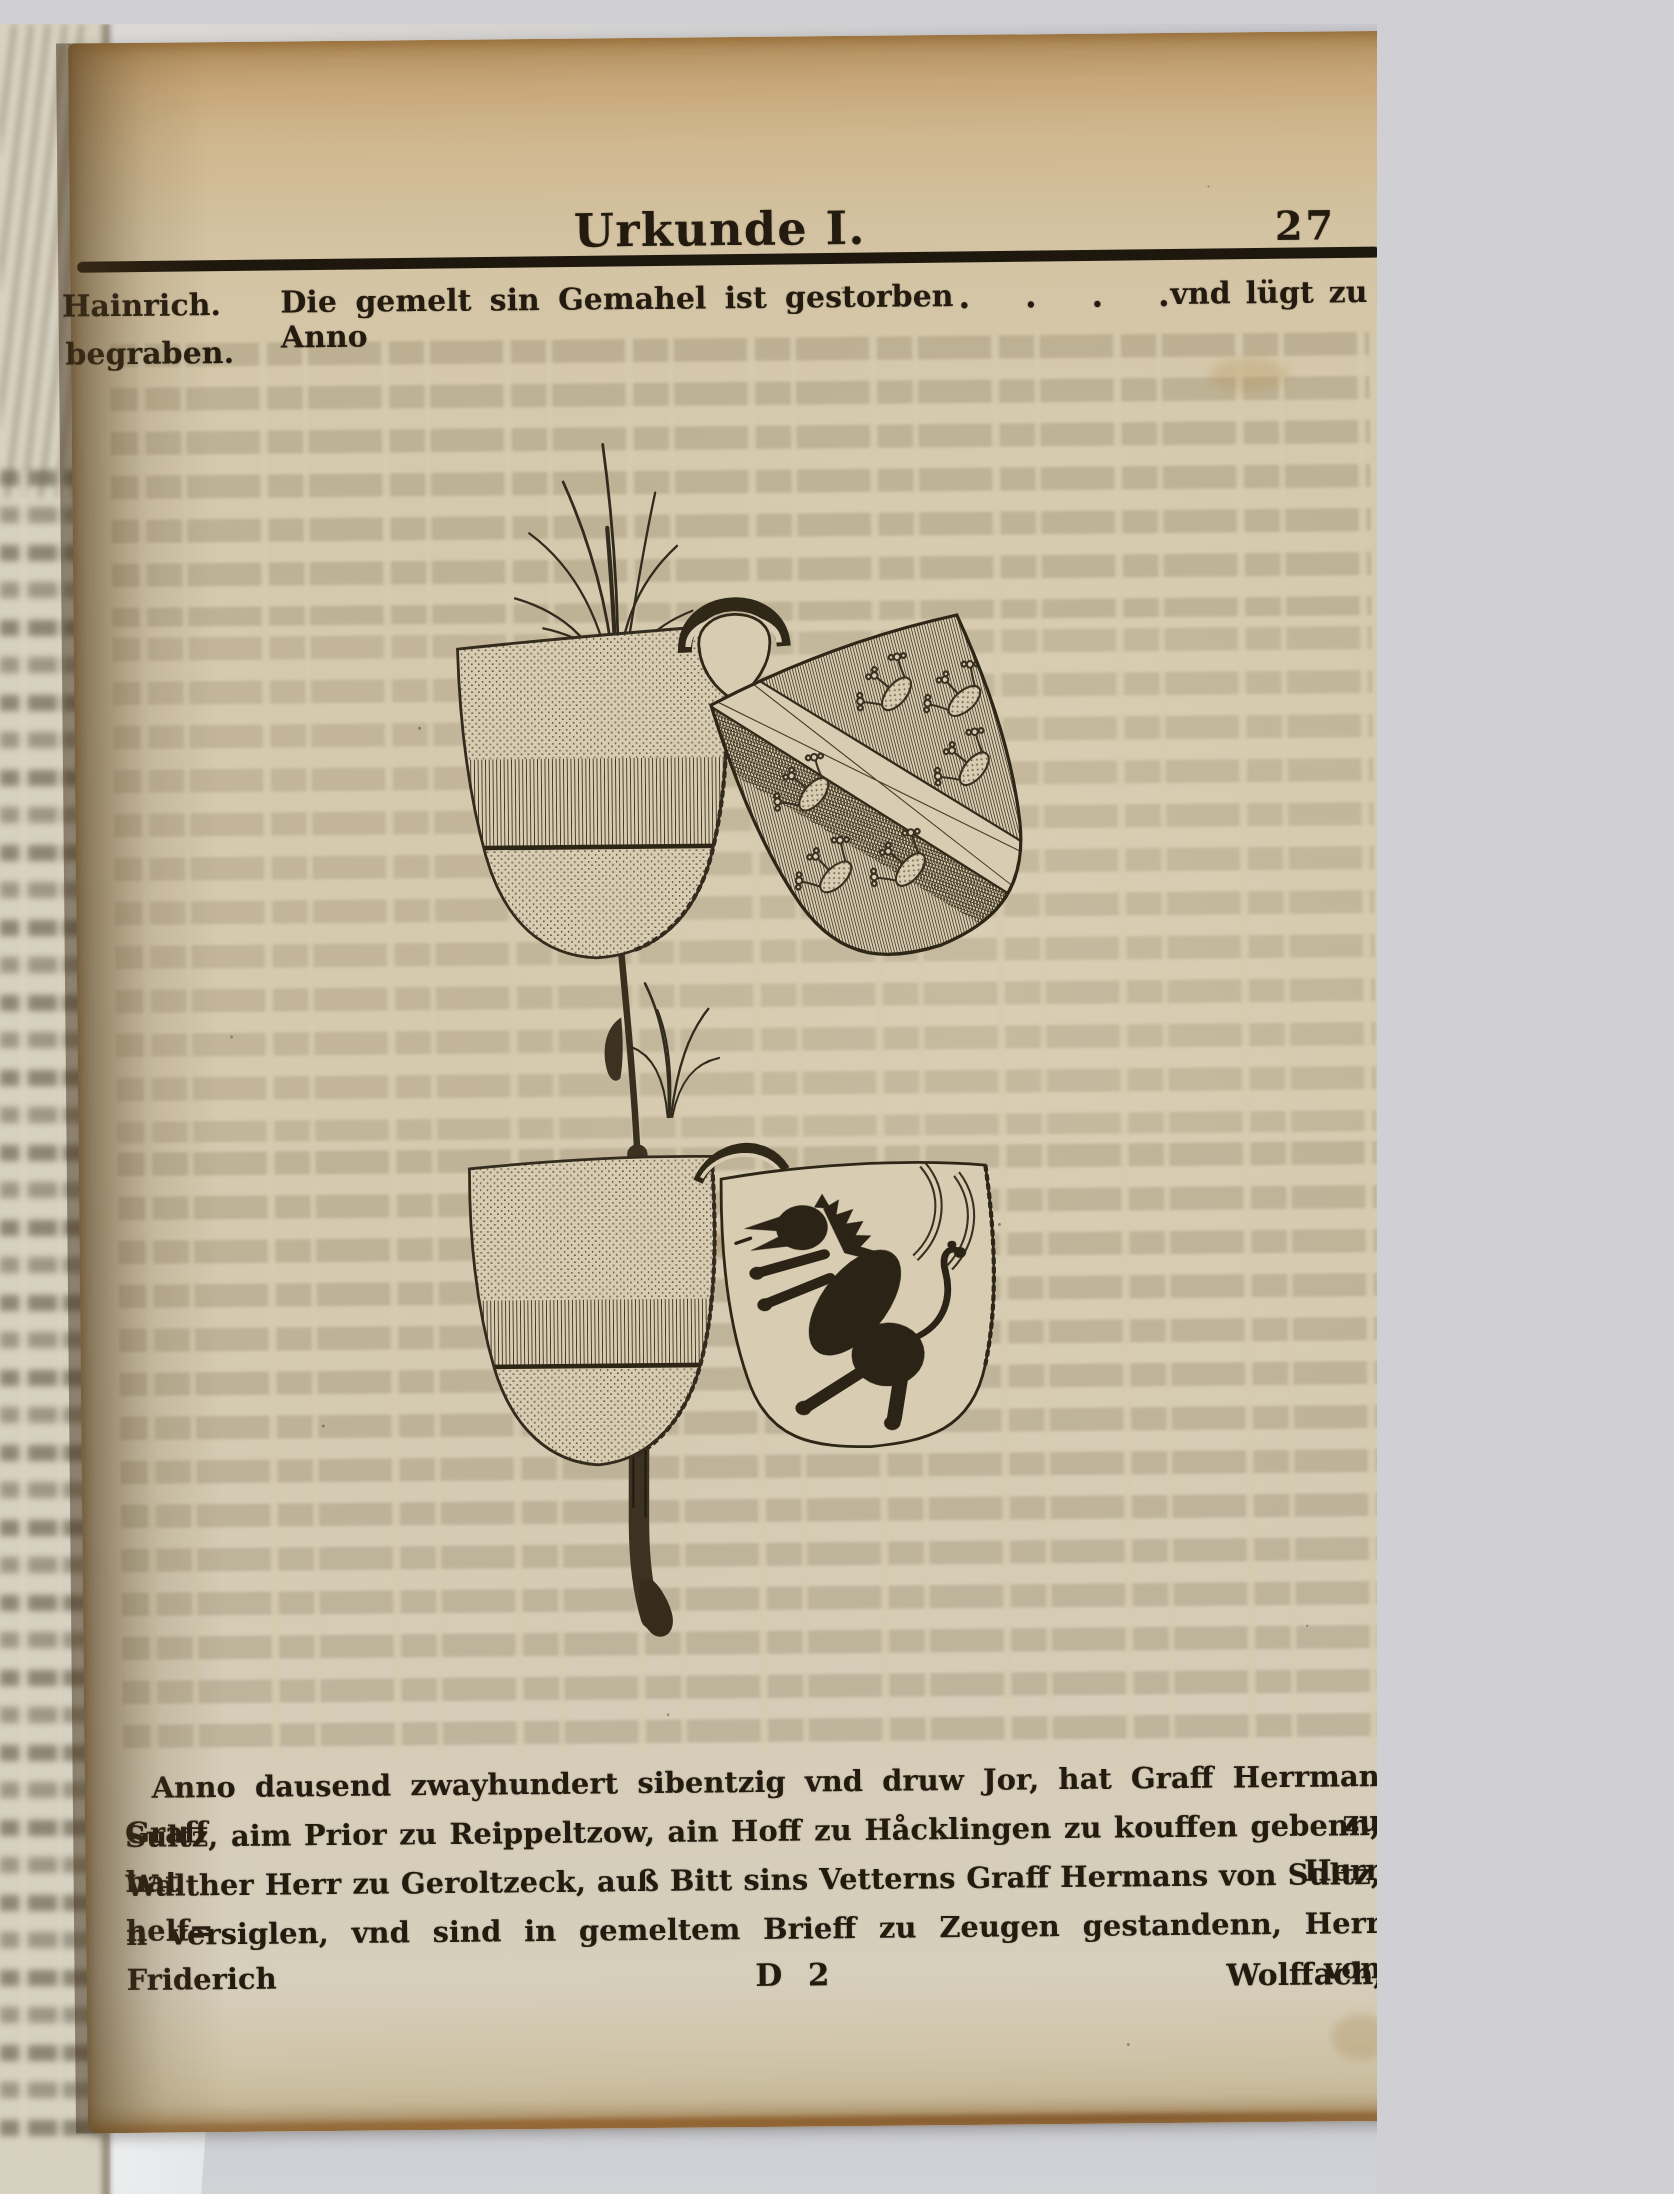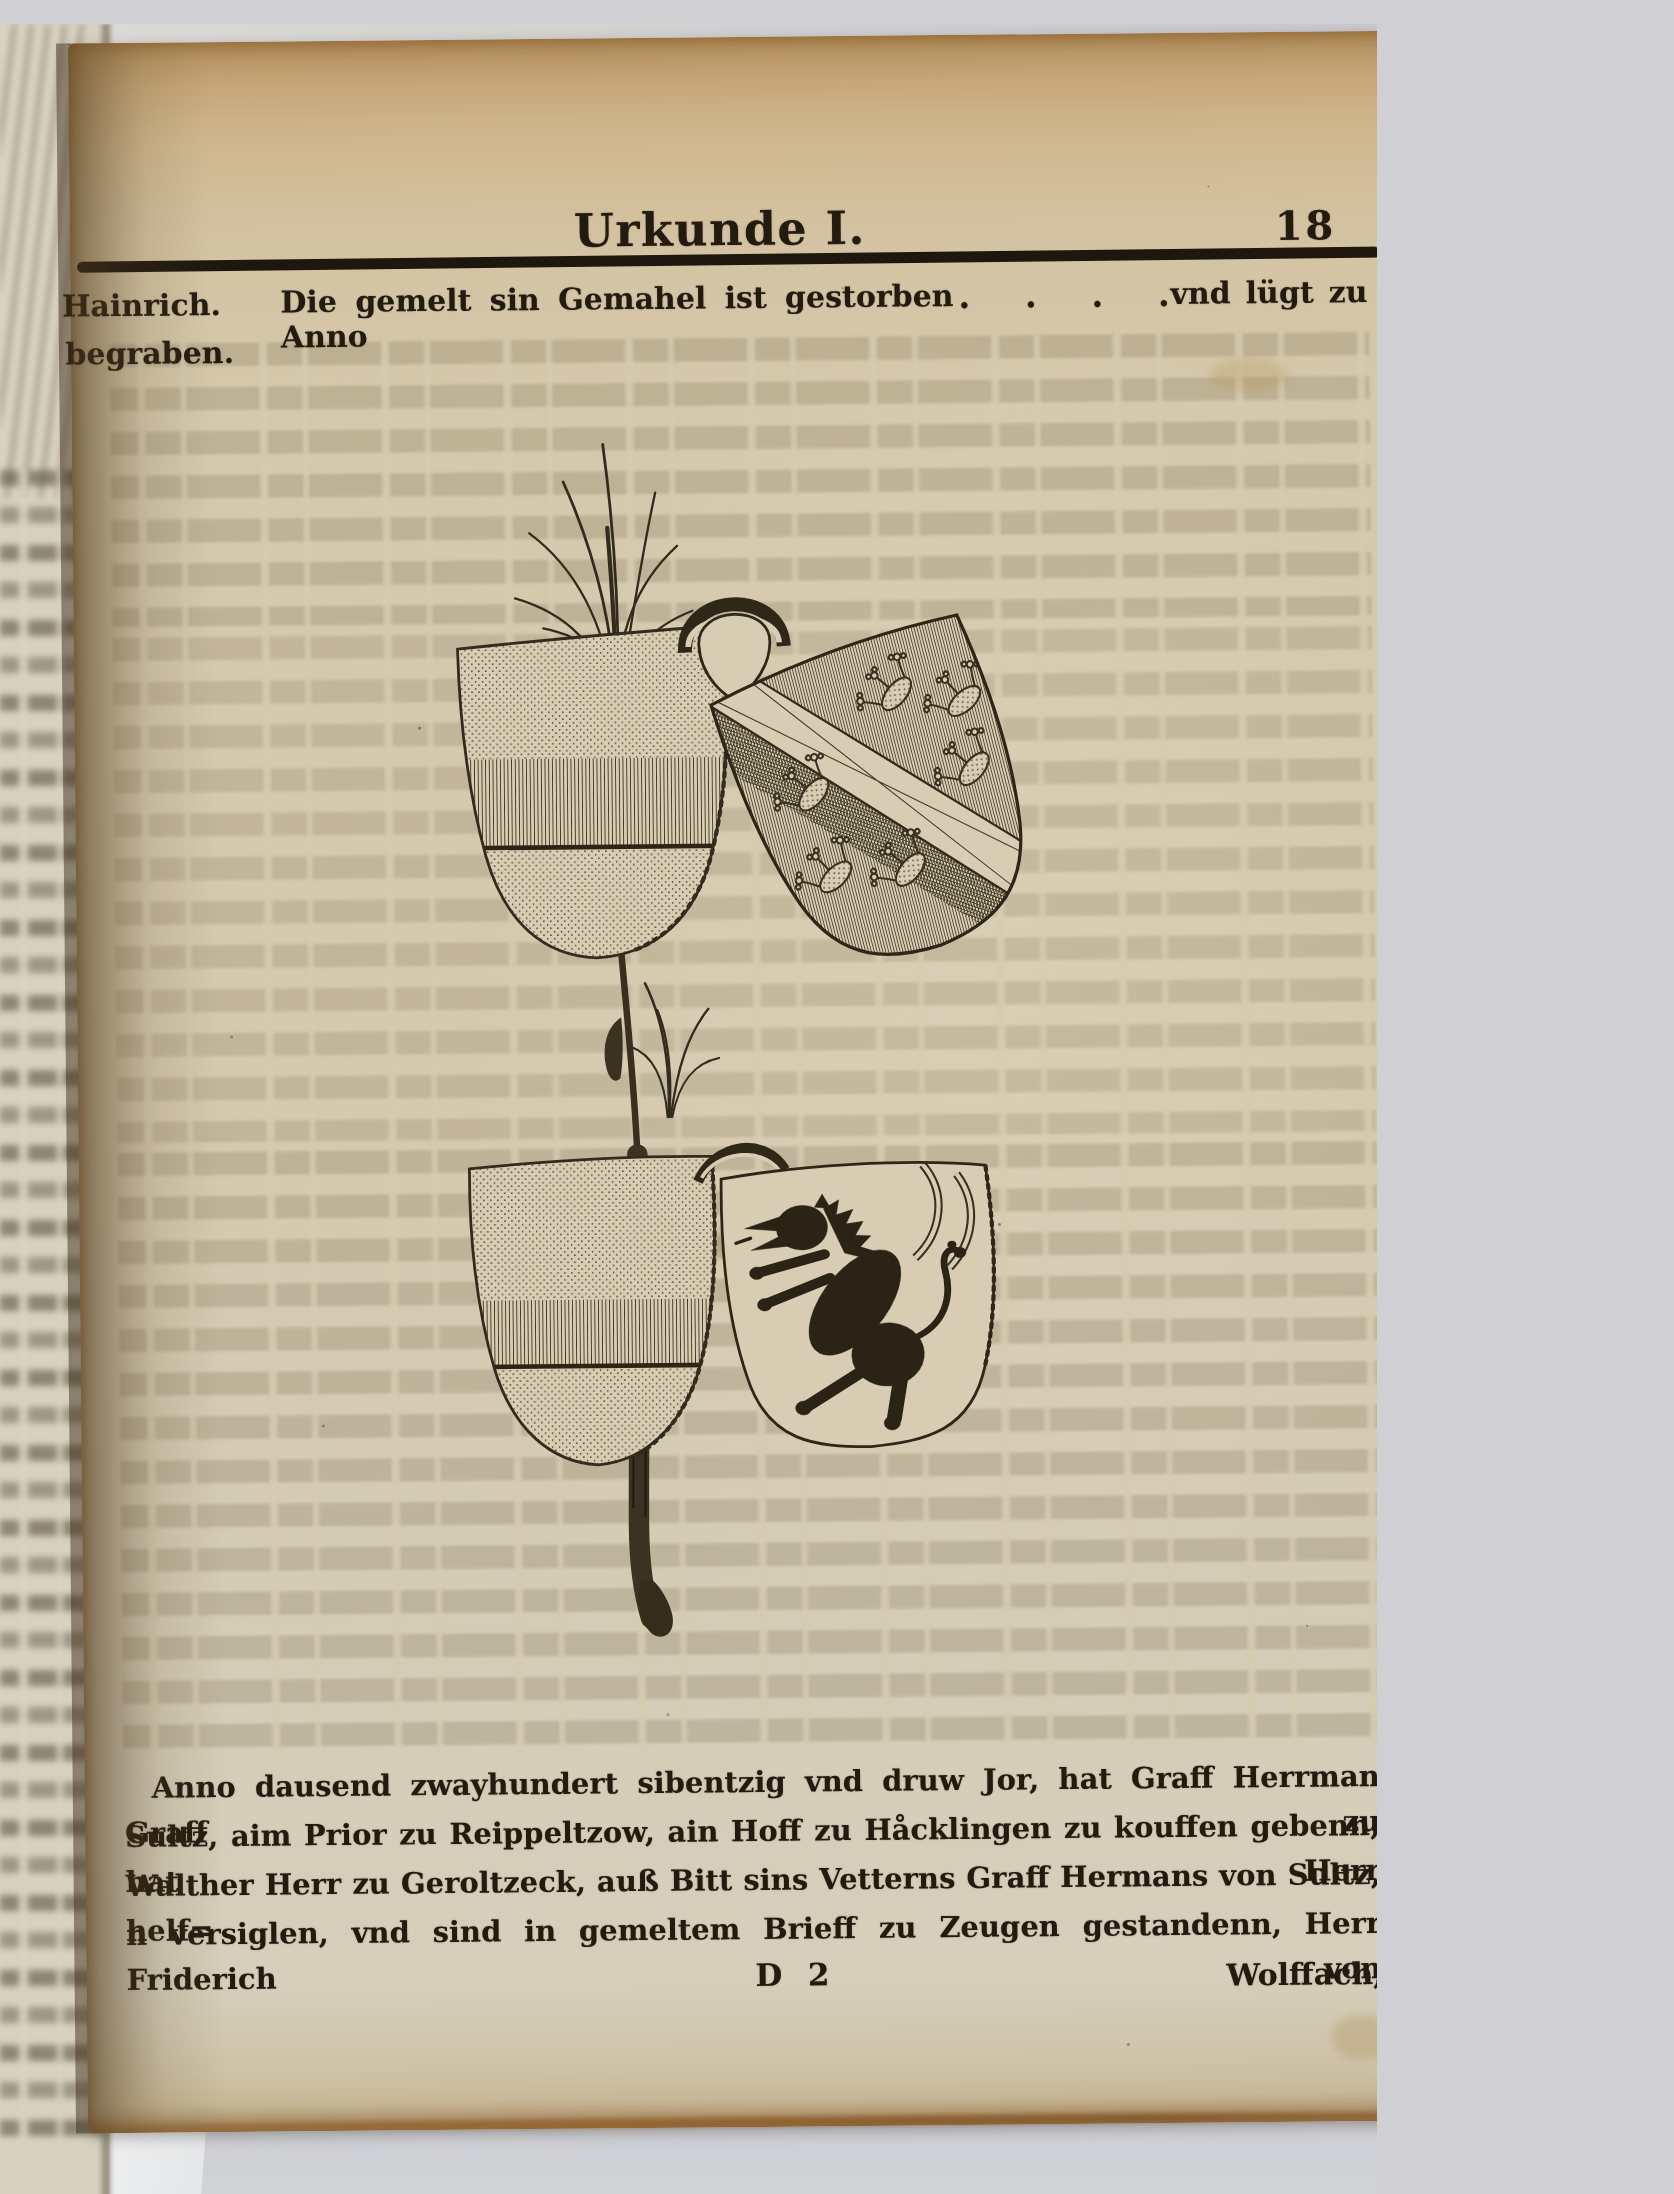--- a/index.html
+++ b/index.html
@@ -110,21 +110,21 @@
     <div class="abs faint f2"></div>
     <div class="abs faint f3"></div>
 
     <div class="abs stain" style="left:409px;top:669px;width:70px;height:42px;background:rgba(170,120,52,.38);"></div>
     <div class="abs stain" style="left:631px;top:1189px;width:46px;height:30px;background:rgba(152,112,56,.28);"></div>
     <div class="abs stain" style="left:1138px;top:325px;width:79px;height:35px;background:rgba(176,142,82,.26);"></div>
     <div class="abs stain" style="left:1244px;top:1983px;width:60px;height:45px;background:rgba(160,120,60,.24);"></div>
     <div class="abs specks"></div>
 
     <div class="t header-title">Urkunde I.</div>
-    <div class="t page-number">18</div>
+    <div class="t page-number">27</div>
     <div class="abs head-rule"></div>
 
     <div class="t intro i-name">Hainrich.</div>
     <div class="t intro i-main just">Die gemelt sin Gemahel ist gestorben Anno</div>
     <div class="t intro i-dots">. . . .</div>
     <div class="t intro i-end just">vnd lügt zu</div>
     <div class="t intro i-line2">begraben.</div>
 
     <svg class="abs engraving" viewBox="0 0 1320 2820" xmlns="http://www.w3.org/2000/svg">
       <defs>

